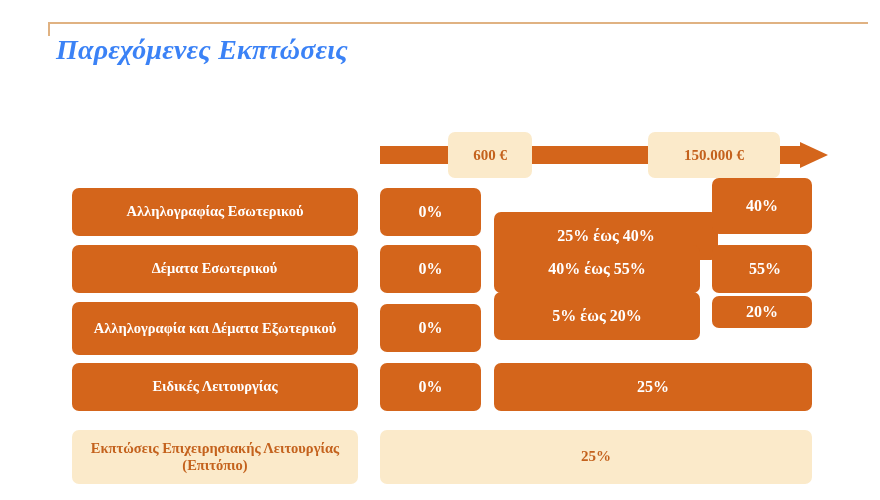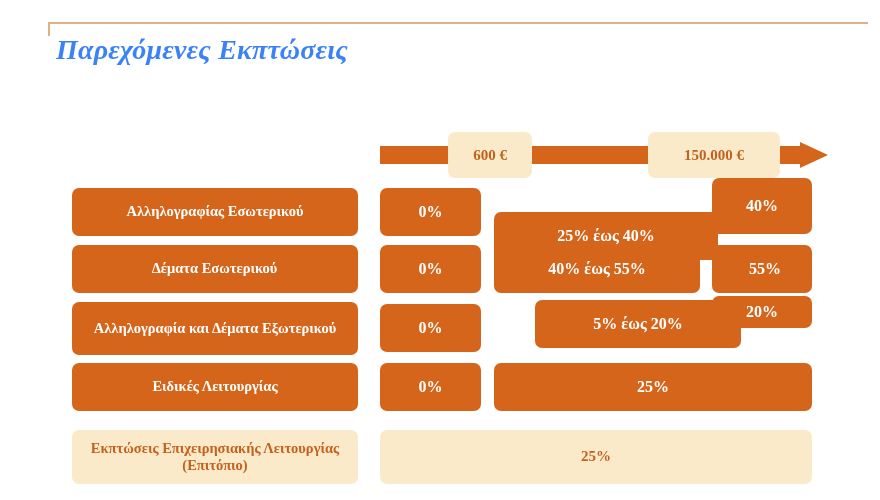--- a/index.html
+++ b/index.html
@@ -156,21 +156,21 @@
   <div class="cell cell-orange value-cell" style="left:494px; top:188px; width:224px; height:48px;margin-top:24px;">25% έως 40%</div>
   <div class="cell cell-orange value-cell" style="left:712px; top:178px; width:100px; height:56px;text-align:right;">40%</div>
 
   <div class="cell cell-orange label-cell" style="left:72px; top:245px; width:286px; height:48px;padding-left:7px;">Δέματα Εσωτερικού</div>
   <div class="cell cell-orange value-cell" style="left:380px; top:245px; width:101px; height:48px;">0%</div>
   <div class="cell cell-orange value-cell" style="left:494px; top:245px; width:206px; height:48px;">40% έως 55%</div>
   <div class="cell cell-orange value-cell" style="left:712px; top:245px; width:100px; height:48px;padding-left:6px;">55%</div>
 
   <div class="cell cell-orange label-cell" style="left:72px; top:302px; width:286px; height:53px;">Αλληλογραφία και Δέματα Εξωτερικού</div>
   <div class="cell cell-orange value-cell" style="left:380px; top:304px; width:101px; height:48px;">0%</div>
-  <div class="cell cell-orange value-cell" style="left:494px; top:300px; width:206px; height:48px;margin-left:41px;">5% έως 20%</div>
+  <div class="cell cell-orange value-cell" style="left:494px; top:292px; width:206px; height:48px;">5% έως 20%</div>
   <div class="cell cell-orange value-cell" style="left:712px; top:296px; width:100px; height:32px;">20%</div>
 
   <div class="cell cell-orange label-cell" style="left:72px; top:363px; width:286px; height:48px;">Ειδικές Λειτουργίας</div>
   <div class="cell cell-orange value-cell" style="left:380px; top:363px; width:101px; height:48px;">0%</div>
   <div class="cell cell-orange value-cell" style="left:494px; top:363px; width:318px; height:48px;">25%</div>
 
   <div class="cell cell-cream label-cell" style="left:72px; top:430px; width:286px; height:54px;">Εκπτώσεις Επιχειρησιακής Λειτουργίας (Επιτόπιο)</div>
   <div class="cell cell-cream value-cell" style="left:380px; top:430px; width:432px; height:54px; font-size:15px;">25%</div>
 
 </div>

